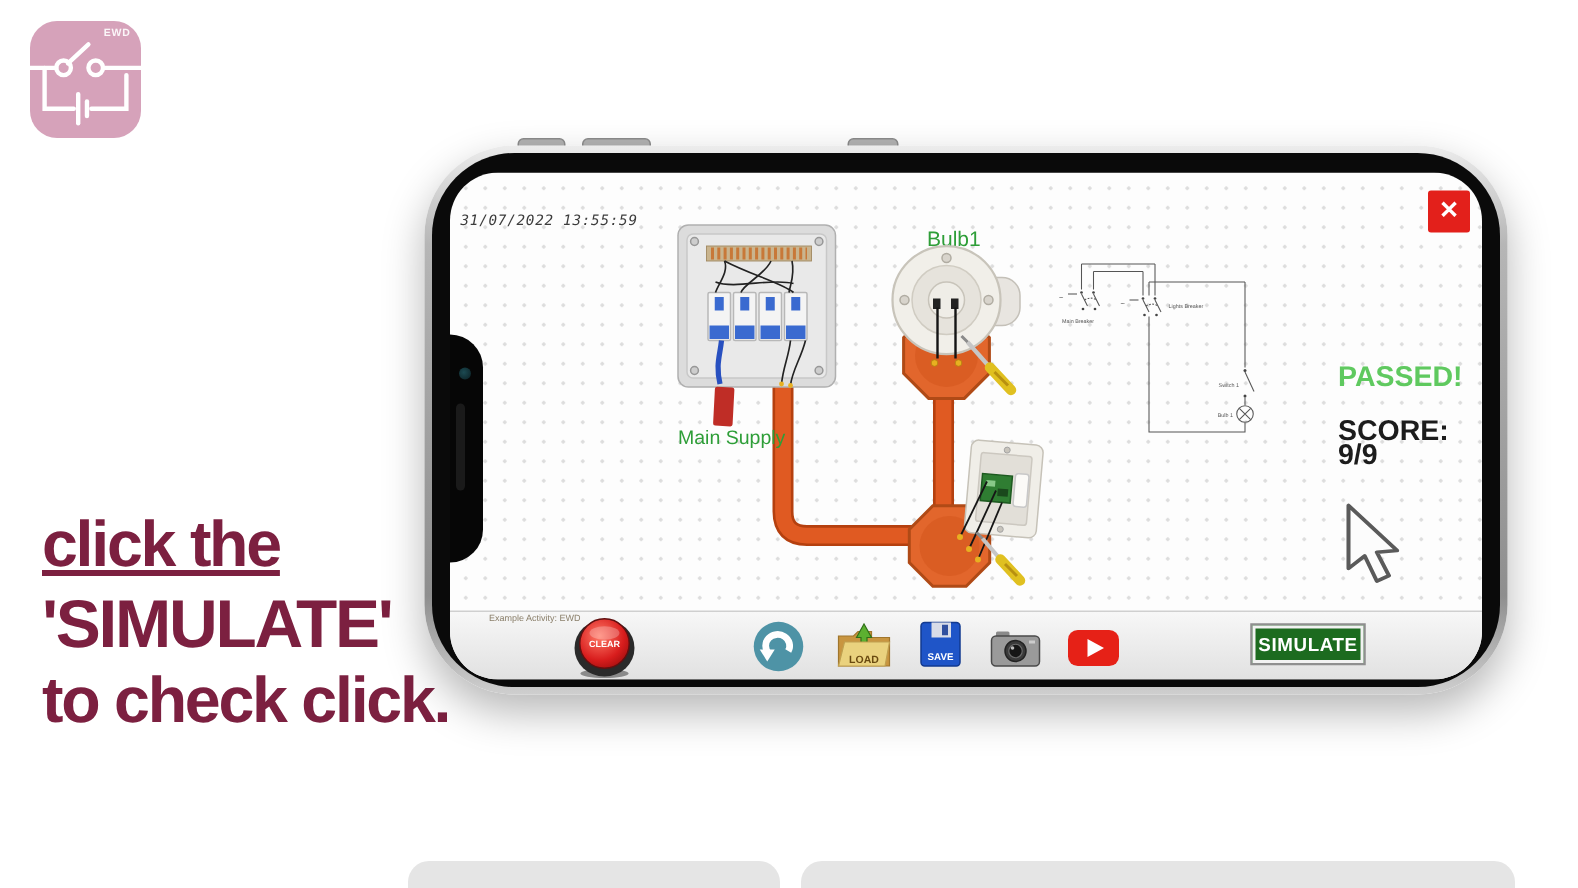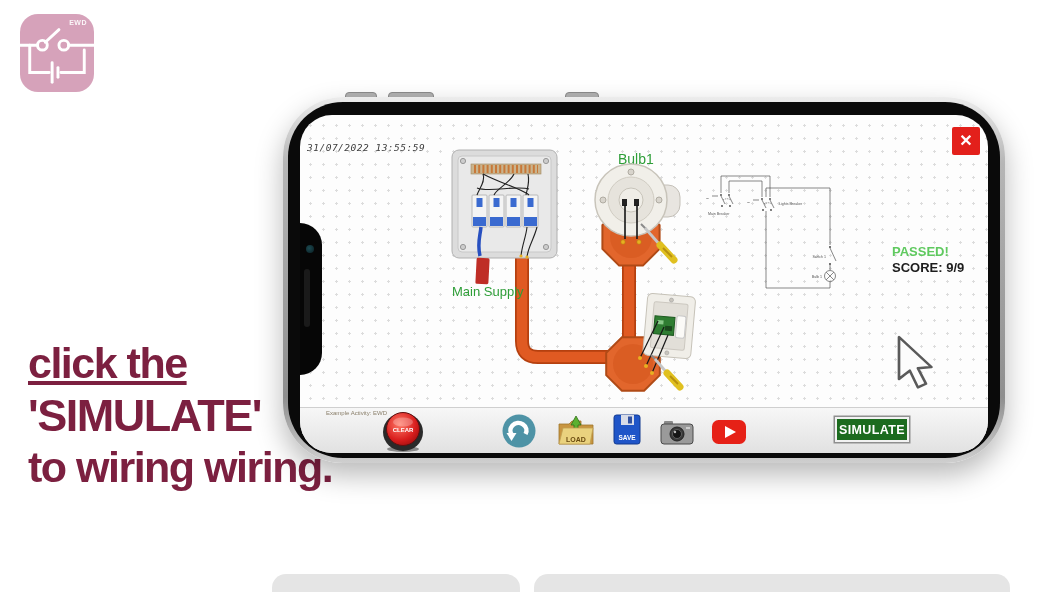--- a/index.html
+++ b/index.html
@@ -36,23 +36,23 @@
          background:radial-gradient(circle at 40% 40%,#1c4a52,#0a1e22);}
   .notch .slit{position:absolute;left:6px;top:46px;width:6px;height:58px;border-radius:3px;
          background:#1a1a1a;}
   .canvas{position:absolute;left:0;top:0;}
 
   .timestamp{position:absolute;left:7px;top:27px;font-family:"DejaVu Sans Mono",monospace;
              font-size:9.5px;font-style:italic;color:#3c3c3c;letter-spacing:.5px;}
   .close-btn{position:absolute;left:652px;top:12px;width:28px;height:28px;background:#e3201b;
              border-radius:2px;color:#fff;font-weight:bold;font-size:16px;line-height:28px;
              text-align:center;cursor:pointer;}
-  .result{position:absolute;left:592px;top:129px;font-size:13px;font-weight:bold;line-height:16px;}
+  .result{position:absolute;left:592px;top:129px;font-size:19px;font-weight:bold;line-height:16px;}
   .result .status{color:#5fc95f;}
-  .result .score{color:#1c1c1c;}
+  .result .score{color:#1c1c1c;margin-top:20px;}
 
   
   .toolbar{position:absolute;left:0;right:0;bottom:0;height:45px;
            background:linear-gradient(#f7f7f7,#e1e1e1);border-top:1px solid #cfcfcf;}
   .activity{position:absolute;left:26px;top:2px;font-size:6px;color:#8a7f6a;}
   .tb{position:absolute;cursor:pointer;}
   .simulate-btn{position:absolute;left:535px;top:9px;width:74px;height:25px;background:#1c6b1f;
                 border:2px solid #f2f2f2;box-shadow:0 0 0 1.5px #8f8f8f;box-sizing:border-box;
                 color:#ffffff;font-weight:bold;font-size:12.5px;letter-spacing:.4px;
                 display:flex;align-items:center;justify-content:center;cursor:pointer;}
@@ -78,21 +78,21 @@
         <path d="M39,55 V65"></path>
         <path d="M42,60 H66 V37"></path>
       </g>
     </svg>
     <span class="badge">EWD</span>
   </div>
 
   <div class="caption">
     <div class="l1">click the</div>
     <div class="l2">'SIMULATE'</div>
-    <div class="l3">to wiring wiring.</div>
+    <div class="l3">to check click.</div>
   </div>
 
   <div class="btn-top" style="left:345px;width:30px;"></div>
   <div class="btn-top" style="left:388px;width:44px;"></div>
   <div class="btn-top" style="left:565px;width:32px;"></div>
 
   <div class="phone">
     <div class="phone-inner"></div>
   </div>
 

